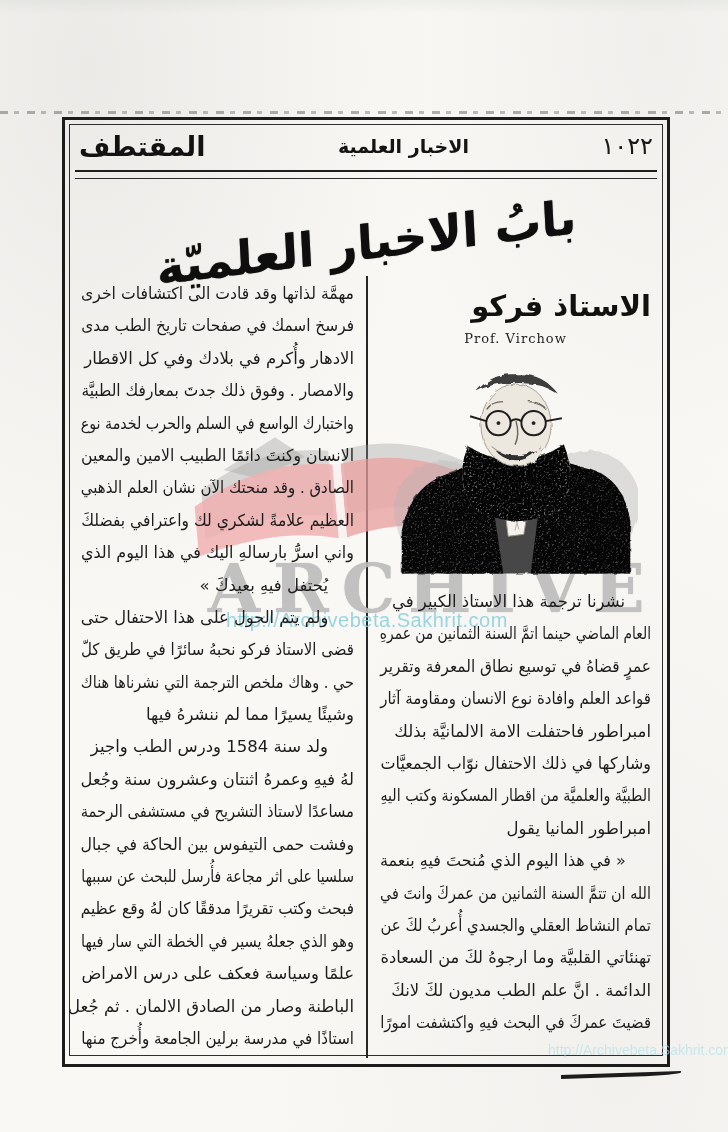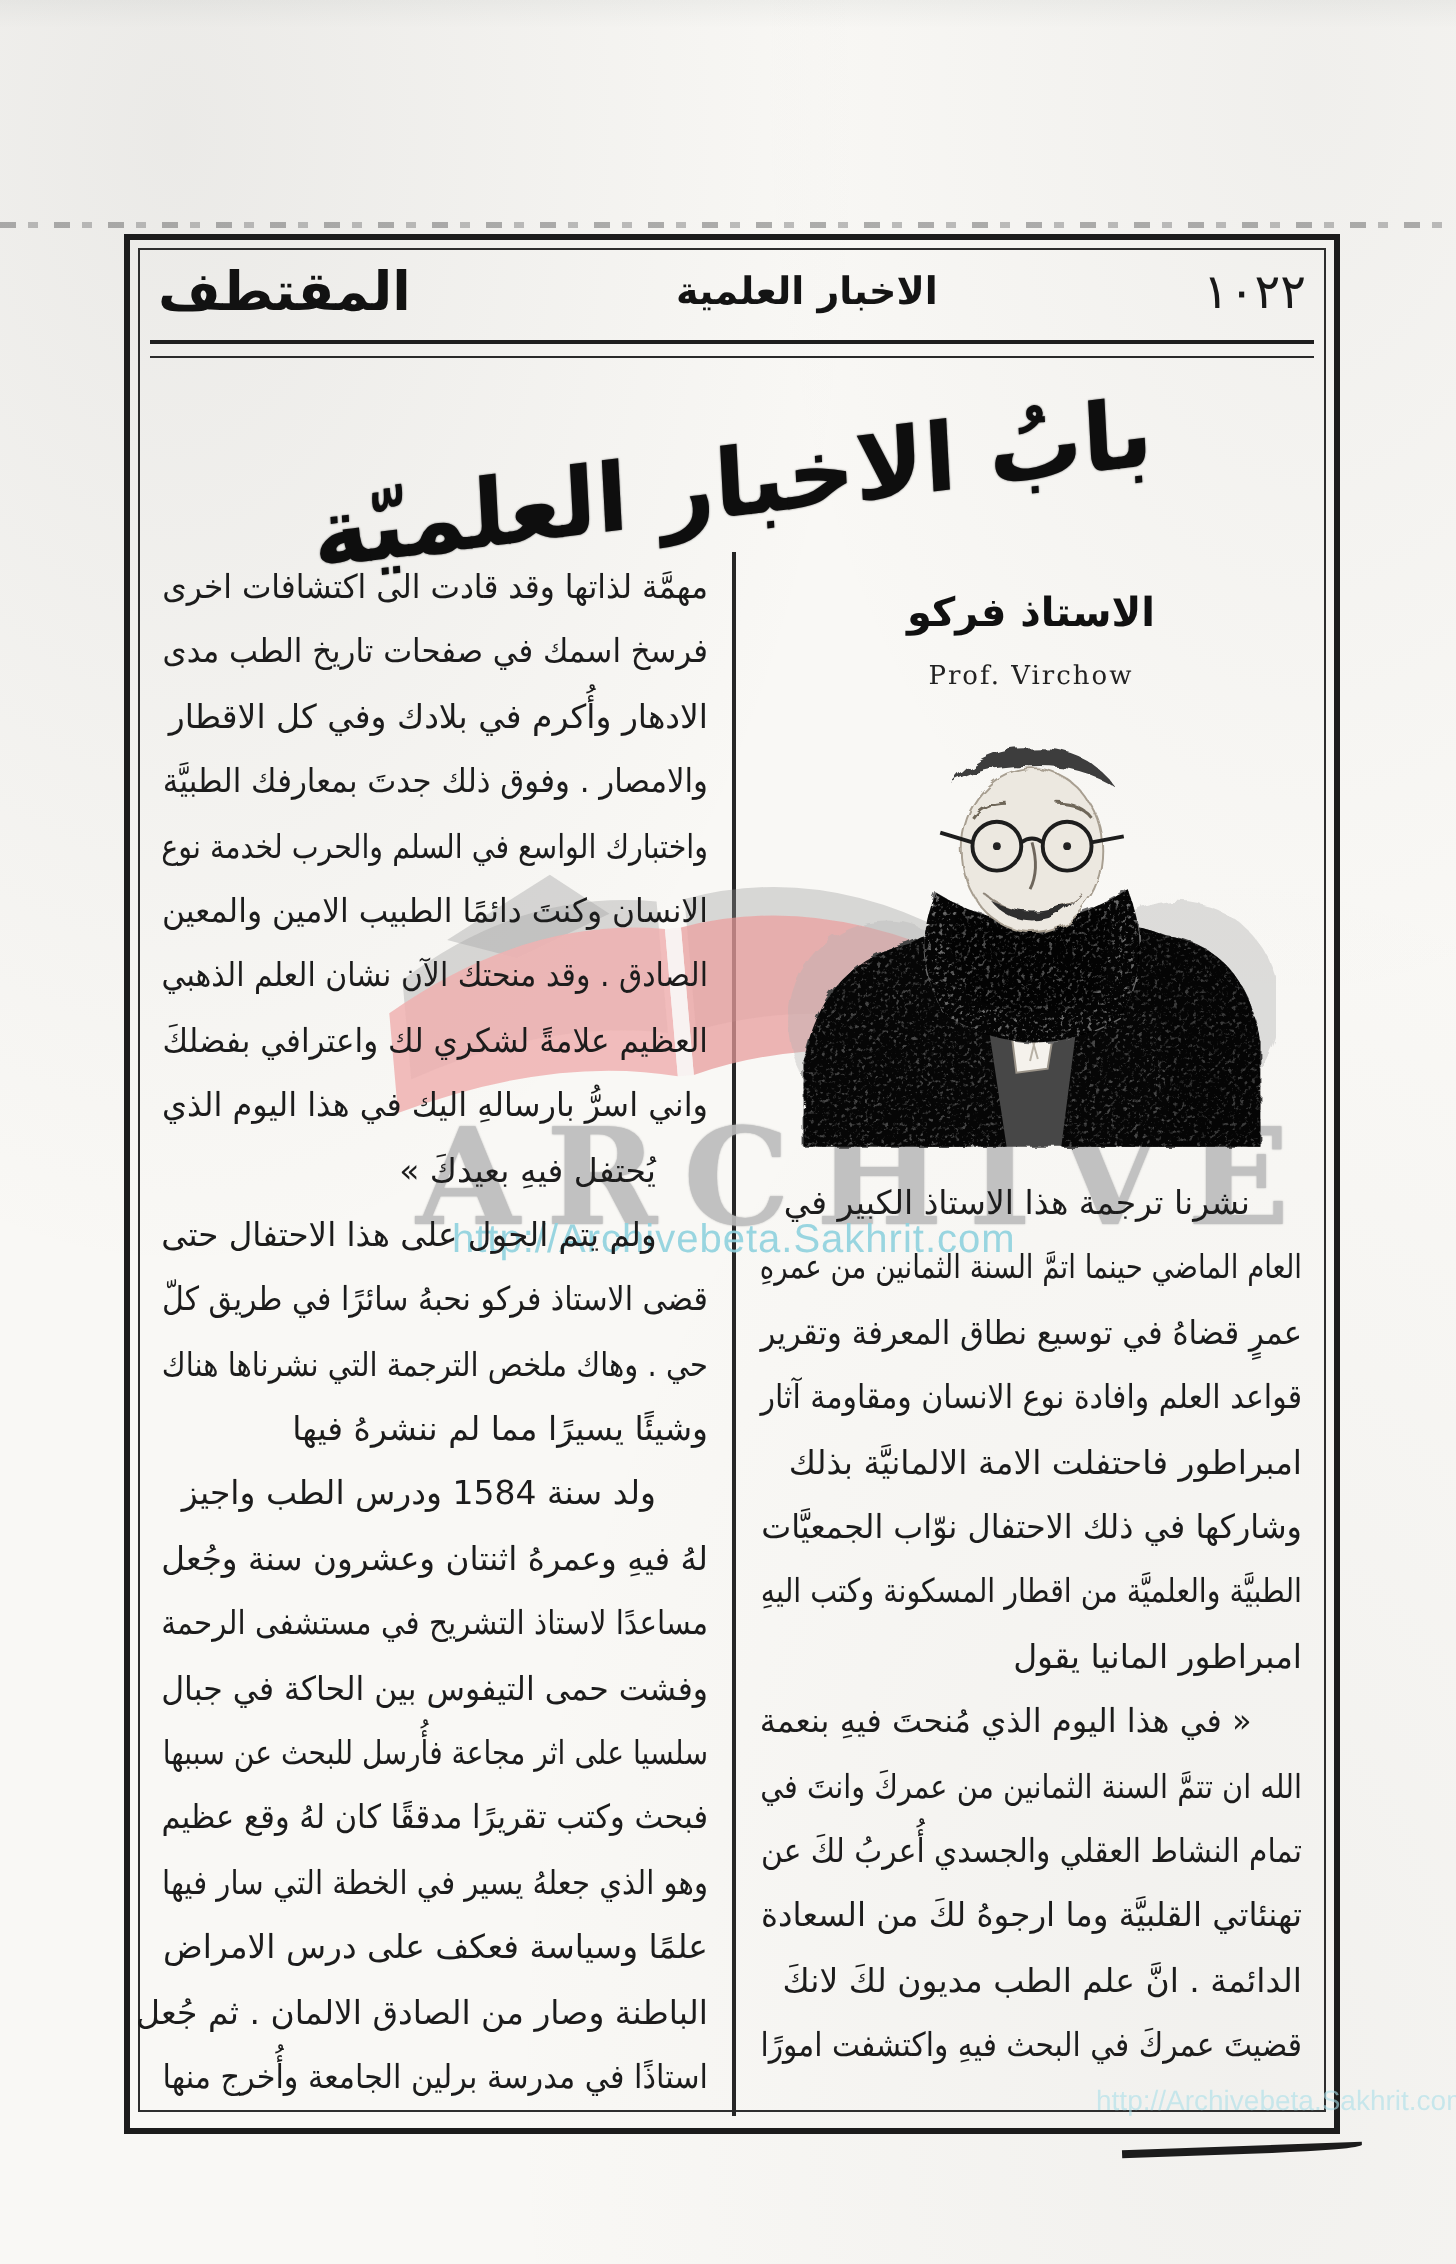--- a/index.html
+++ b/index.html
@@ -42,21 +42,21 @@
     display:flex;direction:rtl;}
   .col{width:50%;box-sizing:border-box;}
   .col-right{border-left:2px solid #262626;padding:2px 10px 0 12px;}
   .col-left{padding:2px 12px 0 10px;}
   .tline{font-size:16.5px;line-height:32.4px;height:32.4px;direction:rtl;
     white-space:nowrap;color:#1c1c1c;}
   .tline.fitline{transform-origin:100% 50%;}
   .tline.nj{}
   .tline.ind{padding-right:26px;}
   
-  .art-title{margin-top:10px;text-align:center;font-size:20px;font-weight:700;
+  .art-title{margin-top:10px;font-size:29px;font-weight:700;
     line-height:36px;color:#111;}
   .art-sub{text-align:center;font-family:"DejaVu Serif","Liberation Serif",serif;
     font-size:13px;line-height:30px;color:#222;letter-spacing:1px;}
   .portrait{width:244px;height:216px;margin:6px auto 10px auto;position:relative;z-index:10;}
   .col-right .textflow{position:relative;z-index:10;}
   .col-left{position:relative;z-index:10;}
   
   .wm{position:absolute;z-index:4;pointer-events:none;}
   .wm-book{left:180px;top:424px;width:318px;height:138px;transform:rotate(-5deg);opacity:.85;}
   .wm-archive{left:208px;top:549px;width:400px;

